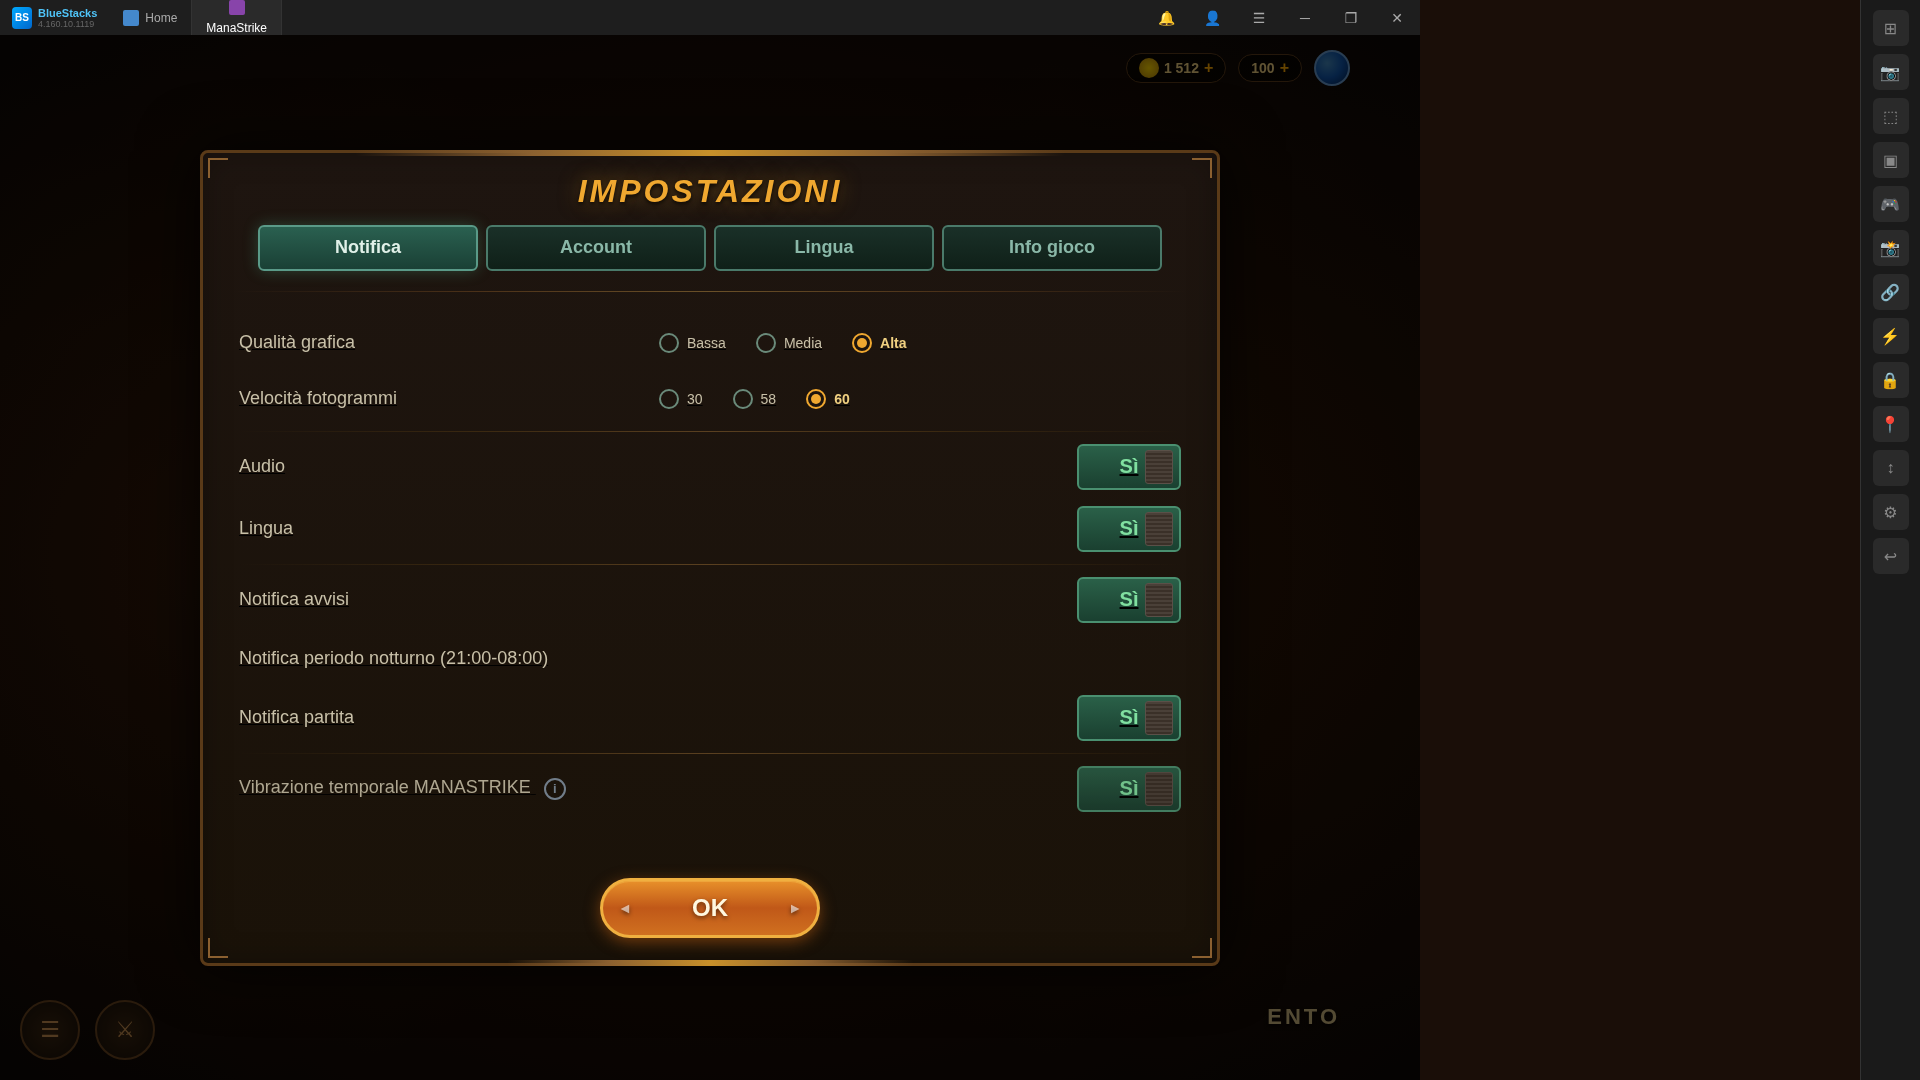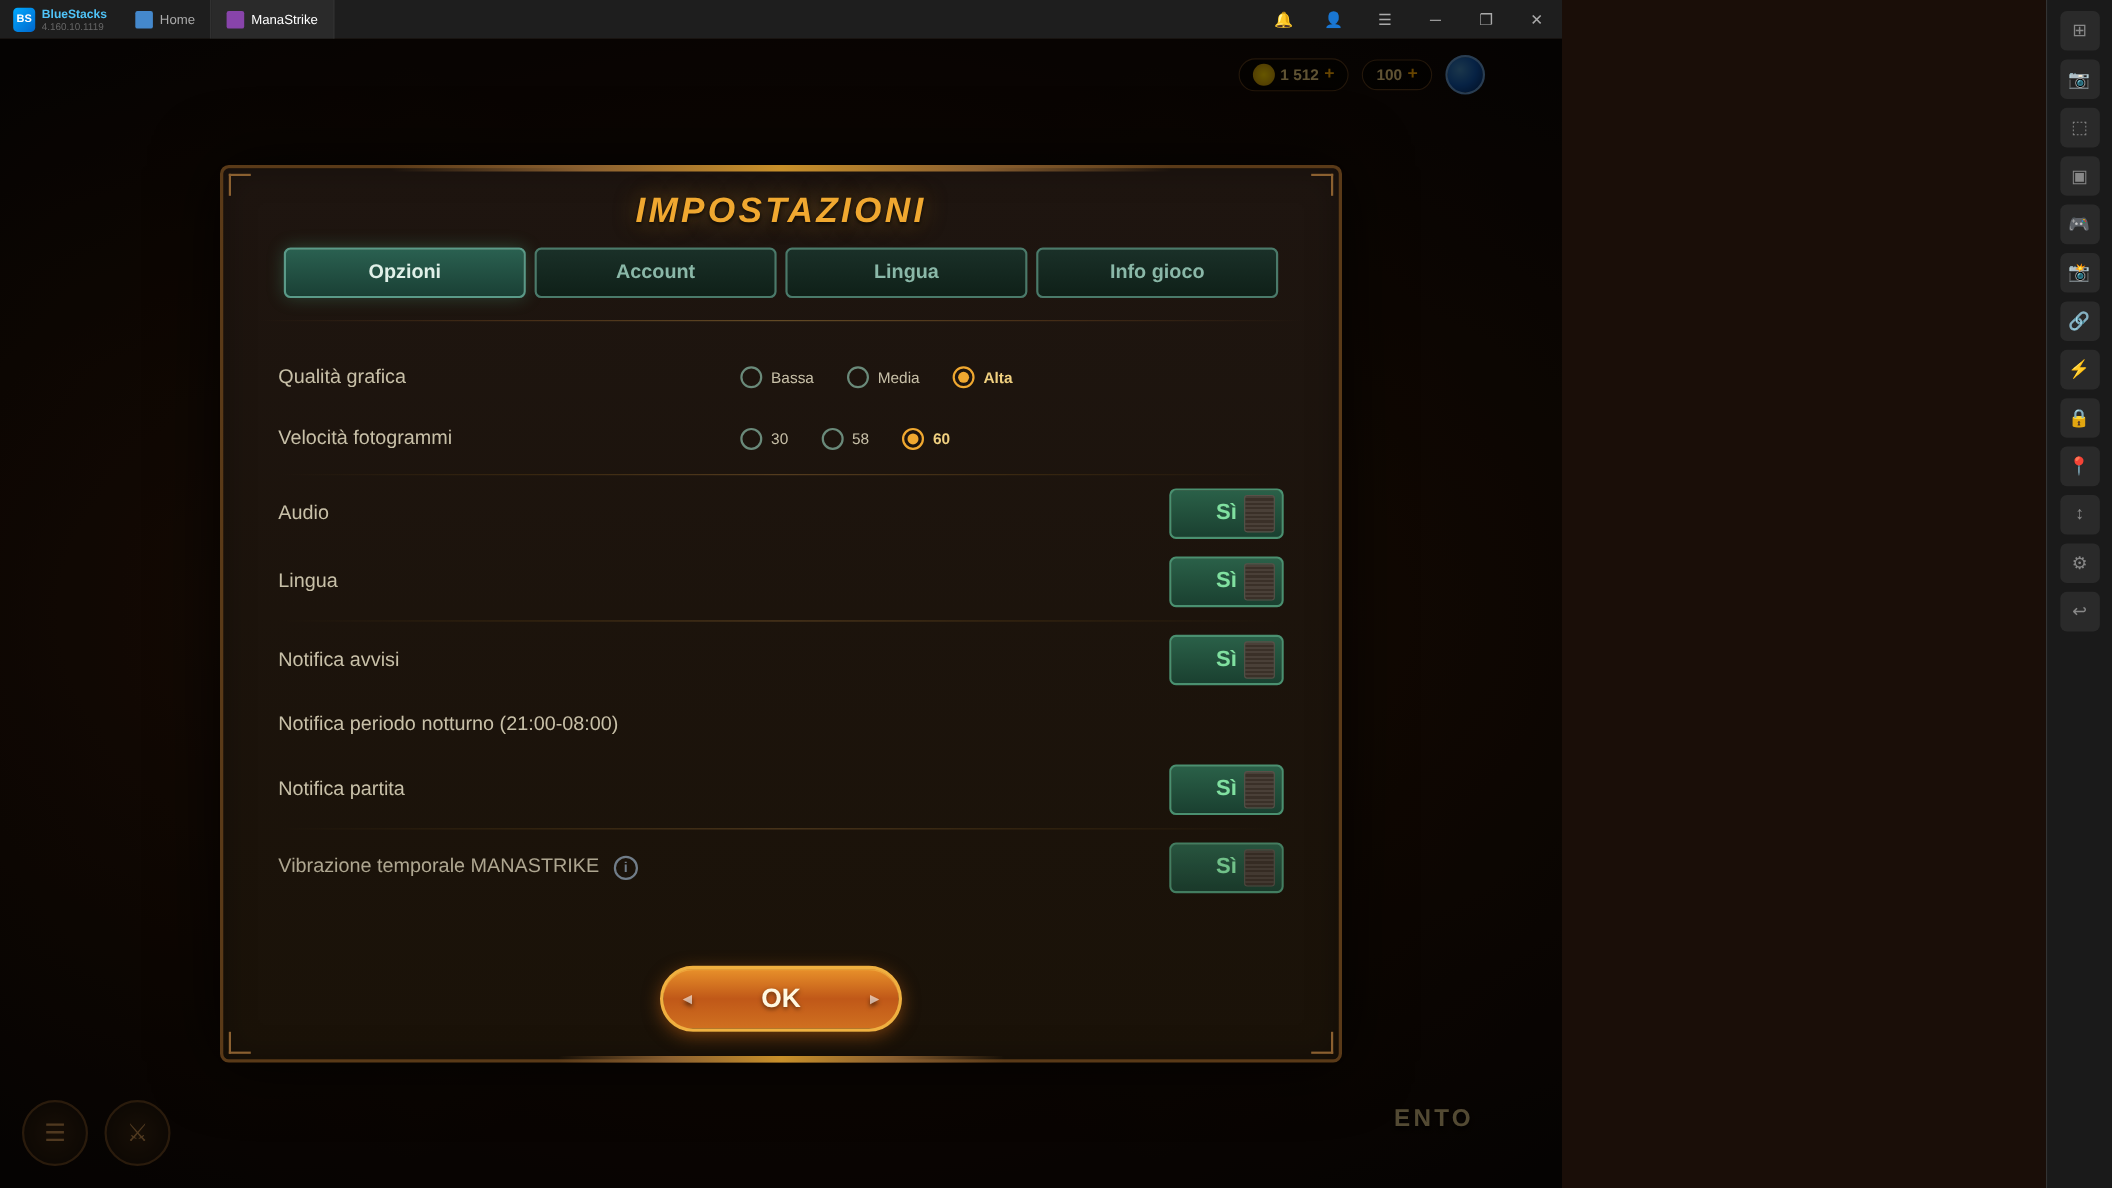--- a/index.html
+++ b/index.html
@@ -57,20 +57,21 @@
       padding: 0 14px;
       height: 100%;
       gap: 6px;
       color: #aaa;
       font-size: 12px;
       border-right: 1px solid #333;
     }
     .titlebar-tab.active {
       background: #2a2a2a;
       color: #fff;
+      flex-direction: column;
     }
     .tab-icon {
       width: 16px;
       height: 16px;
       border-radius: 2px;
       background: #555;
     }
     .titlebar-controls {
       margin-left: auto;
       display: flex;
@@ -251,21 +252,22 @@
 
     
     .dialog-divider {
       height: 1px;
       background: linear-gradient(90deg, transparent, #4a3018, #6a5028, #4a3018, transparent);
       margin: 0 30px 8px;
     }
 
     
     .dialog-content {
-      padding: 15px 50px;
+      padding: 15px 36px;
+      text-decoration: underline;
     }
 
     
     .setting-row {
       display: flex;
       align-items: center;
       min-height: 56px;
       padding: 8px 0;
     }
     .setting-label {
@@ -579,21 +581,21 @@
       <div class="corner-tr"></div>
       <div class="corner-bl"></div>
       <div class="corner-br"></div>
 
       <div class="dialog-title-area">
         <span class="dialog-title-text">IMPOSTAZIONI</span>
       </div>
 
       <div class="tab-bar">
         <div class="settings-tab active">
-          <span>Opzioni</span>
+          <span>Notifica</span>
         </div>
         <div class="settings-tab">
           <span>Account</span>
         </div>
         <div class="settings-tab">
           <span>Lingua</span>
         </div>
         <div class="settings-tab">
           <span>Info gioco</span>
         </div>

